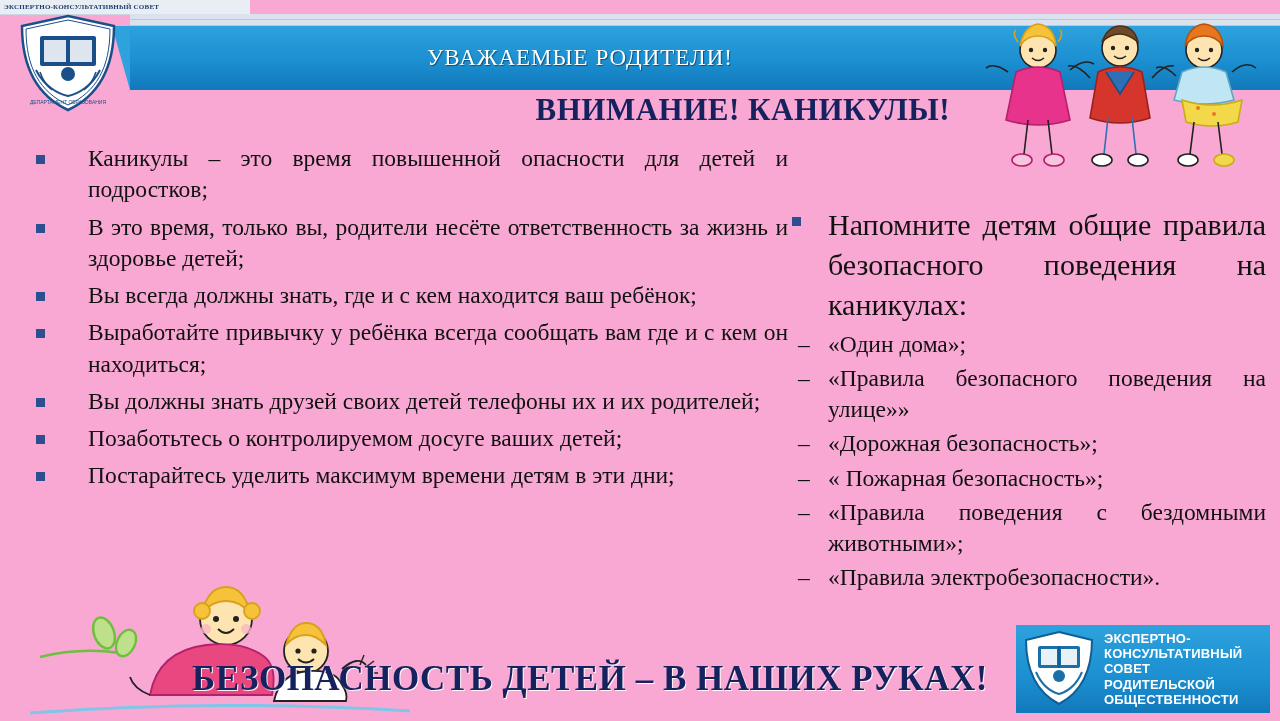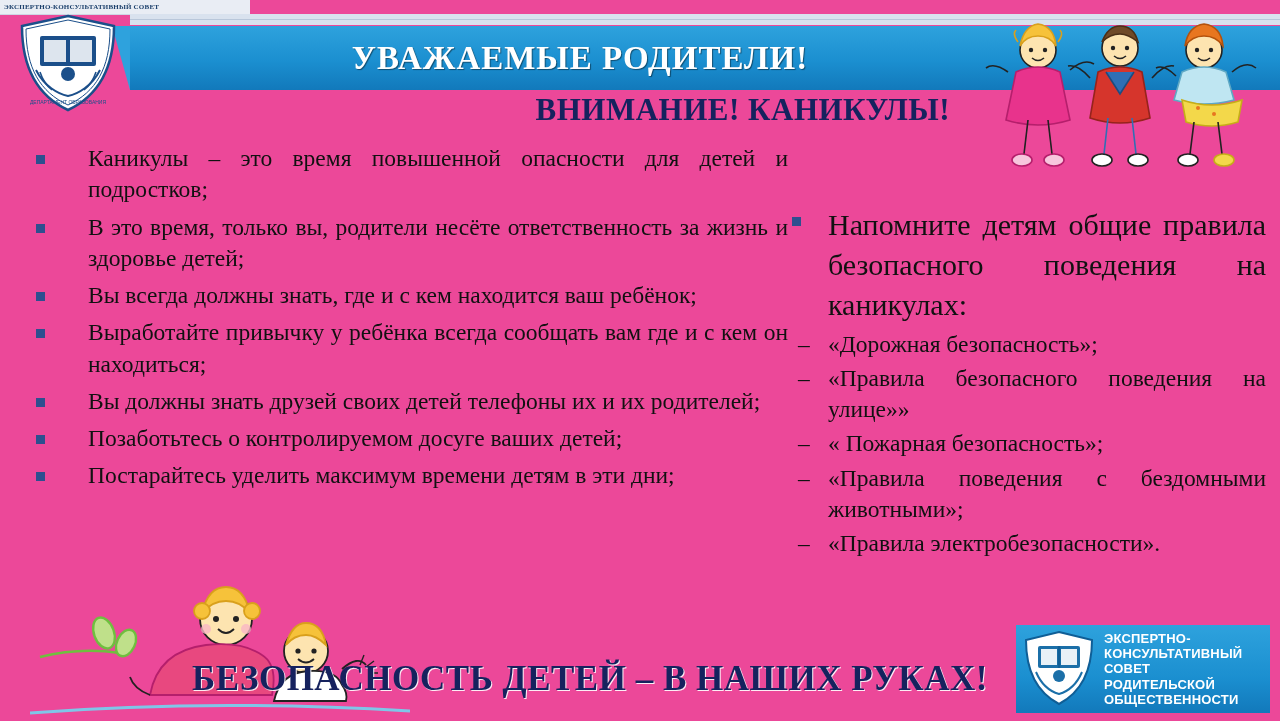--- a/index.html
+++ b/index.html
@@ -12,21 +12,21 @@
     overflow: hidden;
     background: #ffffff;
     font-family: "Liberation Serif", serif;
     position: relative;
   }
 
   .slide {
     position: relative;
     width: 1280px;
     height: 721px;
-    background: #ec4899;
+    background: #f9a8d4;
     overflow: hidden;
   }
 
   
   .top-strip {
     position: absolute;
     left: 0; top: 0;
     width: 250px; height: 14px;
     background: #e9edf4;
     border-bottom: 1px solid #cdd6e4;
@@ -58,22 +58,22 @@
   }
   .header-title {
     position: absolute;
     left: 0; top: 0;
     width: 100%; height: 64px;
     display: flex;
     align-items: center;
     justify-content: center;
     color: #ffffff;
     font-family: "Liberation Serif", serif;
-    font-weight: bold;
-    font-size: 33px;
+    font-weight: normal;
+    font-size: 23px;
     letter-spacing: 1px;
     text-shadow: 1px 1px 1px rgba(0,0,0,.45);
     padding-right: 250px;
     box-sizing: border-box;
   }
   .header-top-lines {
     position: absolute;
     left: 130px; top: 14px;
     width: 1150px; height: 11px;
     background: #d9e2ee;
@@ -334,22 +334,23 @@
       <li>Выработайте привычку у ребёнка всегда сообщать вам где и с кем он находиться;</li>
       <li>Вы должны знать друзей своих детей телефоны их и их родителей;</li>
       <li>Позаботьтесь о контролируемом досуге ваших детей;</li>
       <li>Постарайтесь уделить максимум времени детям в эти дни;</li>
     </ul>
   </div>
 
   <div class="col-right">
     <div class="lead">Напомните детям общие правила безопасного поведения на каникулах:</div>
     <ul class="dashes">
+      <li>«Один дома»;</li>
+      <li>«Правила безопасного поведения на улице»»</li>
       <li>«Дорожная безопасность»;</li>
-      <li>«Правила безопасного поведения на улице»»</li>
       <li>« Пожарная безопасность»;</li>
       <li>«Правила поведения с бездомными животными»;</li>
       <li>«Правила электробезопасности».</li>
     </ul>
   </div>
 
   <svg class="bottom-kids" viewBox="0 0 380 150" xmlns="http://www.w3.org/2000/svg">
     <g stroke="#6fbf3f" stroke-width="2.4" fill="none">
       <path d="M10 86 q40 -10 80 -4"></path>
       <ellipse cx="74" cy="62" rx="10" ry="16" fill="#bfe08a" stroke="#6fbf3f" transform="rotate(-20 74 62)"></ellipse>

